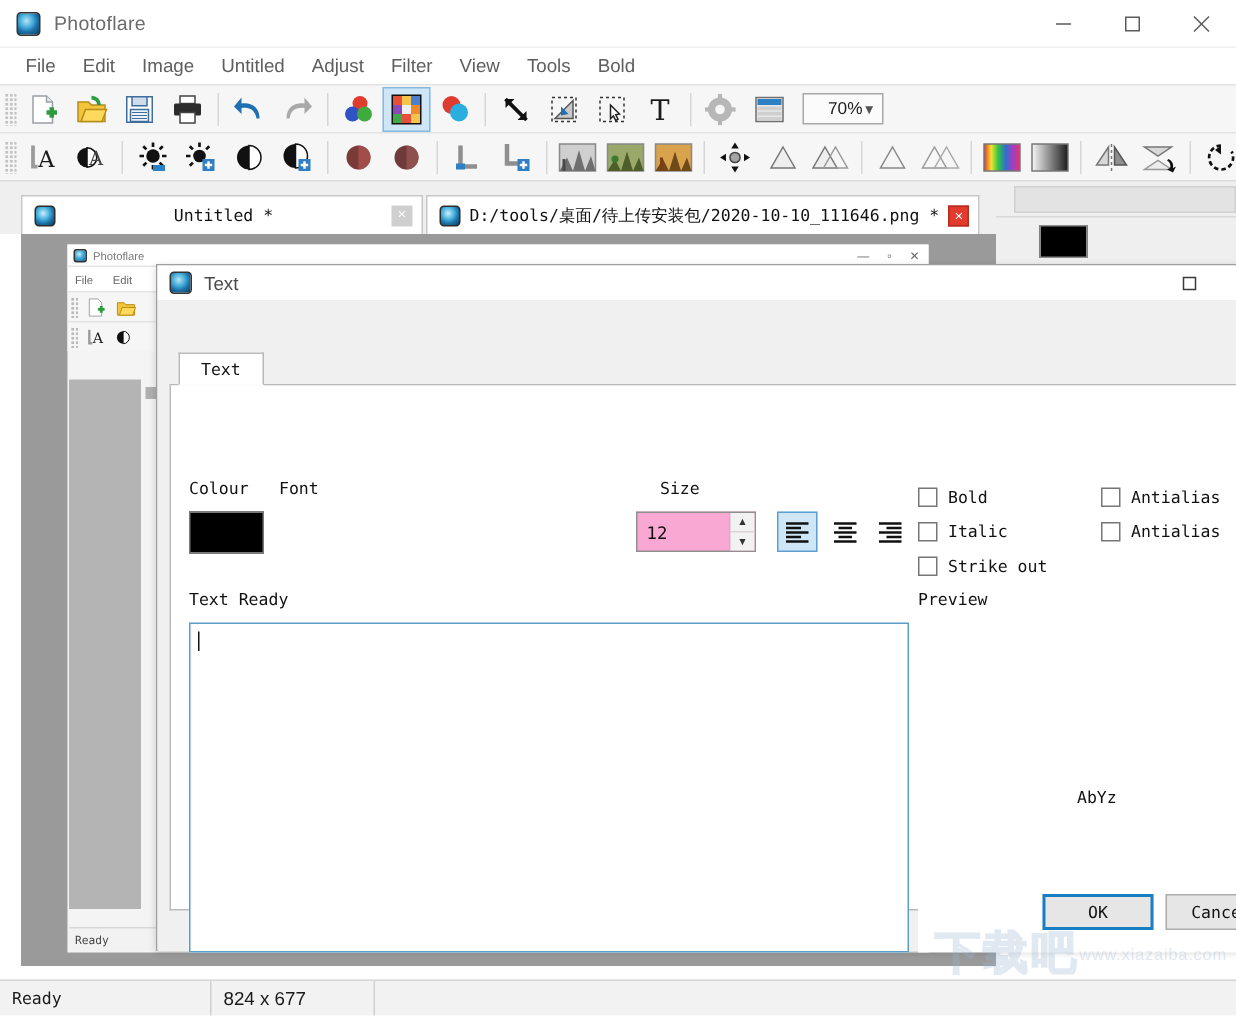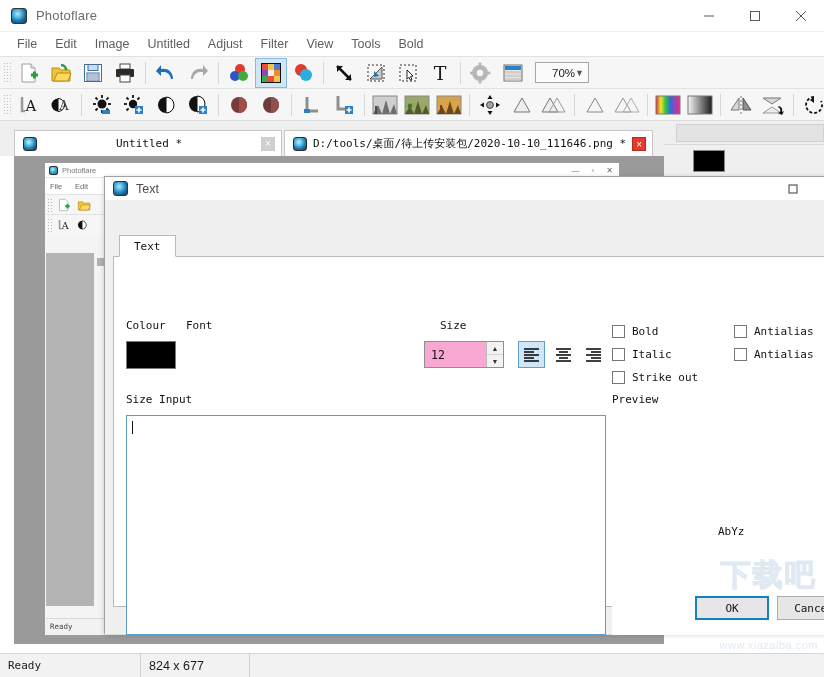--- a/index.html
+++ b/index.html
@@ -306,21 +306,21 @@
   .status-dims {
     width: 110px; height: 24px; display: flex; align-items: center; padding-left: 8px;
     border-left: 1px solid #d0d0d0; border-right: 1px solid #d0d0d0;
     font-family: "Liberation Sans", sans-serif; font-size: 12.5px; color: #1a1a1a;
   }
 
   
   .watermark {
     position: absolute; right: 6px; bottom: 26px;
     pointer-events: none; opacity: .30;
-    display: flex; flex-direction: column; align-items: center; gap: 48px;
+    display: flex; flex-direction: row; align-items: center;
   }
   .wm-main {
     font-family: "DejaVu Sans", sans-serif; font-size: 30px; font-weight: bold;
     color: transparent; -webkit-text-stroke: 1.2px #9ab6d4;
     letter-spacing: 2px; line-height: 1;
   }
   .wm-sub {
     font-family: "Liberation Sans", sans-serif; font-size: 11px; color: #9ab6d4;
     letter-spacing: .5px; margin-top: 1px;
   }
@@ -780,21 +780,21 @@
 
       <div class="tabrow">
         <div class="dlg-tab">Text</div>
       </div>
 
       <div class="dlg-pane">
 
         <div class="lbl" style="left:12px; top:62px;">Colour</div>
         <div class="lbl" style="left:72px; top:62px;">Font</div>
         <div class="lbl" style="left:310px; top:62px;margin-left:16px;">Size</div>
-        <div class="lbl" style="left:12px; top:136px;">Size Input</div>
+        <div class="lbl" style="left:12px; top:136px;">Text Ready</div>
         <div class="lbl" style="left:498px; top:136px;">Preview</div>
 
         <div class="colour-swatch"></div>
 
 
         <div class="size-spin">
           <span class="val">12</span>
           <span class="spin-btns">
             <span class="spin-b">▲</span>
             <span class="spin-b">▼</span>

